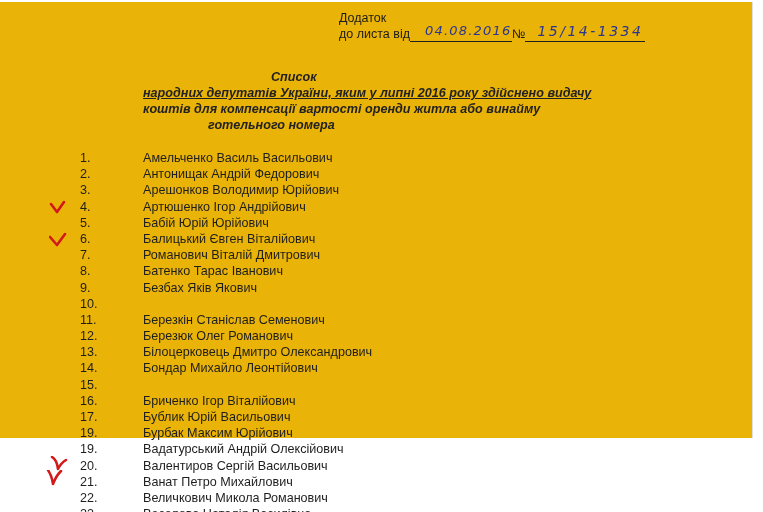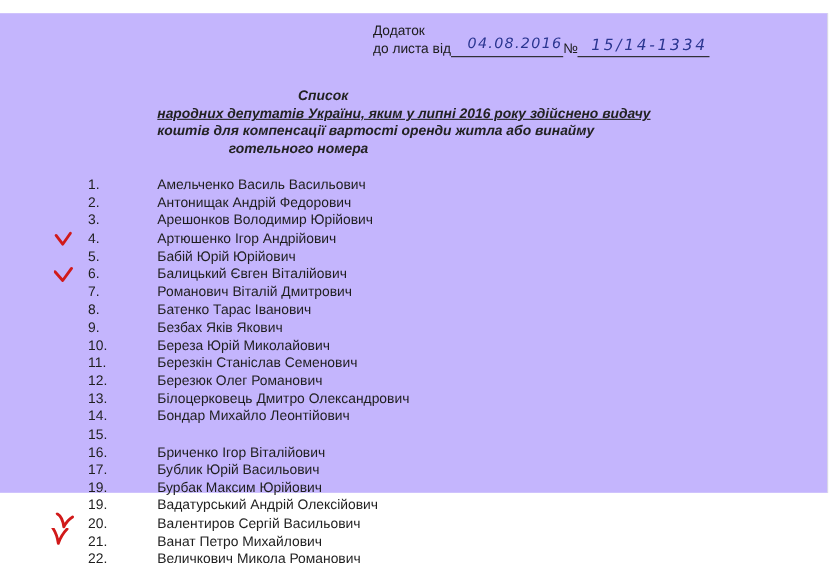--- a/index.html
+++ b/index.html
@@ -10,24 +10,24 @@
     body {
       width: 763px;
       height: 512px;
       overflow: hidden;
       position: relative;
       font-family: "Liberation Sans", sans-serif;
       color: #1c1c1c;
     }
     .page {
       position: absolute;
-      left: 0; top: 12px;
+      left: 0; top: 2px;
       width: 752px;
       height: 436px;
-      background: #c4b5fd;
+      background: #eab308;
       border-right: 1px solid #dedfe3;
     }
     .outside {
       position: absolute;
       left: 753px; top: 0;
       width: 10px; height: 512px;
       background: #ffffff;
     }
     .appendix {
       position: absolute;
@@ -179,21 +179,20 @@
       <div class="item">
         <span class="num">8.</span>
         <span class="name">Батенко Тарас  Іванович</span>
       </div>
       <div class="item">
         <span class="num">9.</span>
         <span class="name">Безбах Яків Якович</span>
       </div>
       <div class="item">
         <span class="num">10.</span>
-        <span class="name">Береза Юрій Миколайович</span>
       </div>
       <div class="item">
         <span class="num">11.</span>
         <span class="name">Березкін Станіслав Семенович</span>
       </div>
       <div class="item">
         <span class="num">12.</span>
         <span class="name">Березюк Олег Романович</span>
       </div>
       <div class="item">

